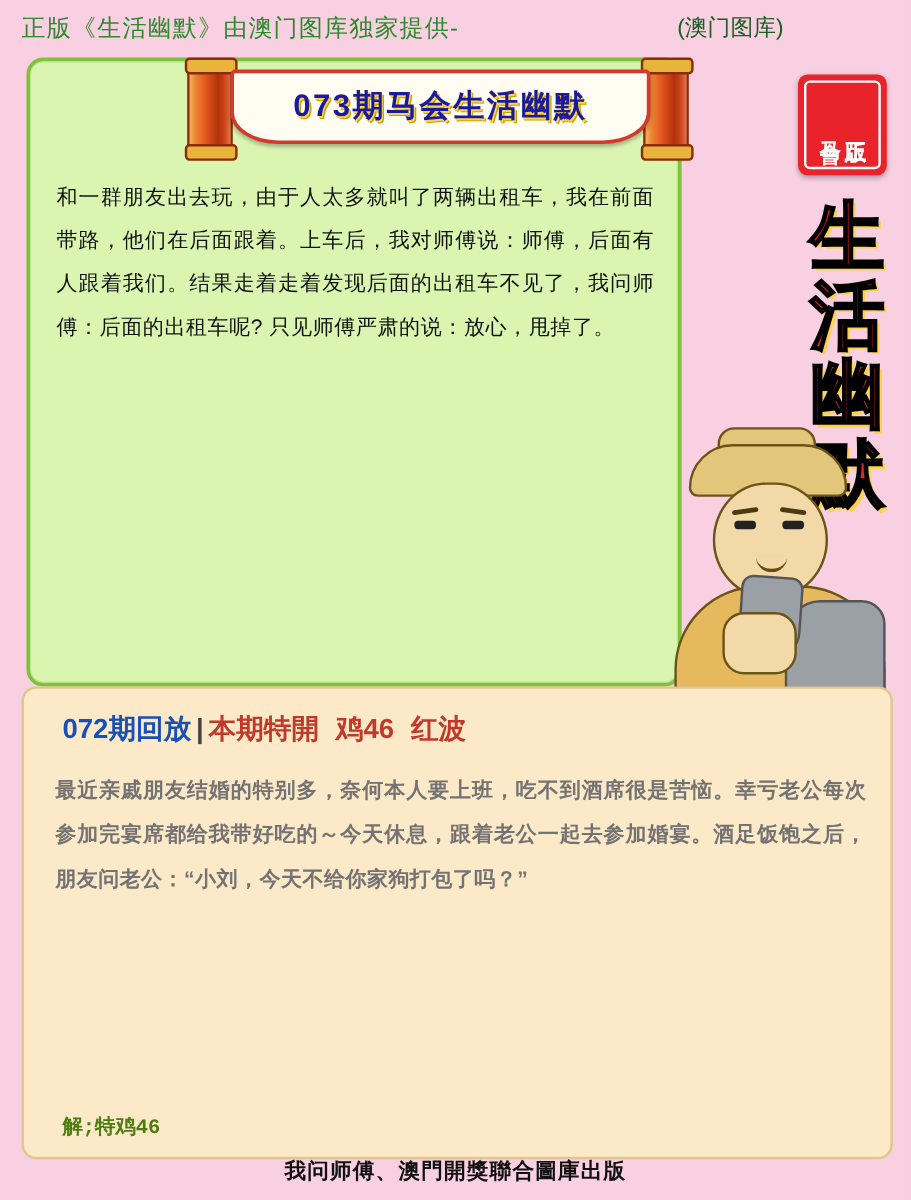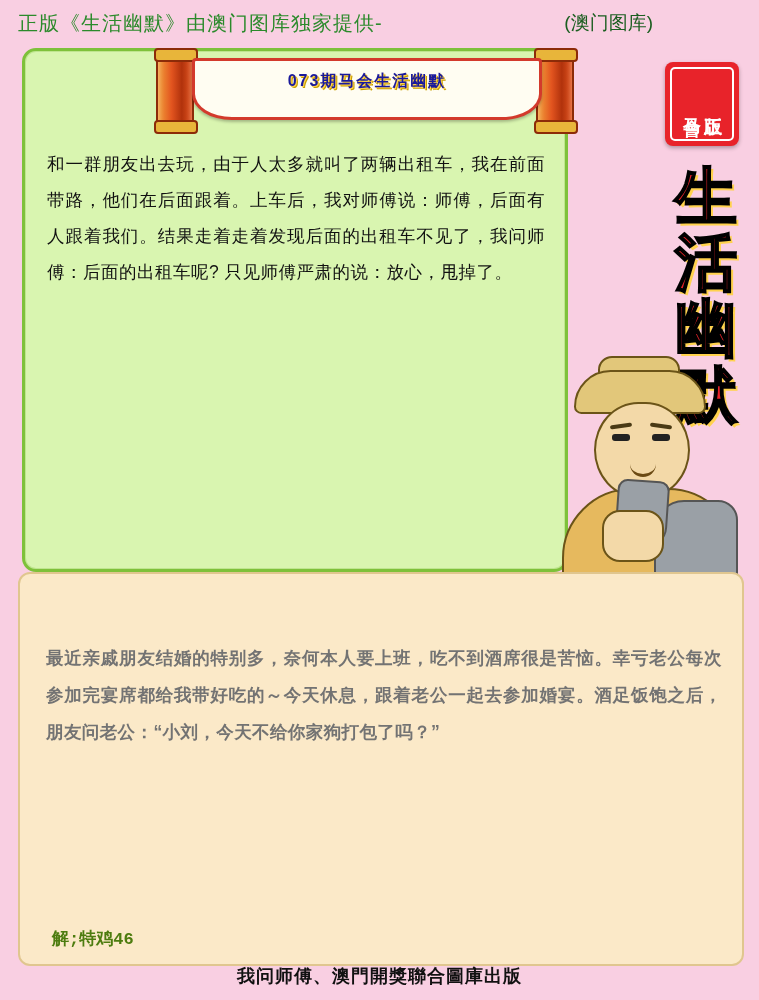--- a/index.html
+++ b/index.html
@@ -42,21 +42,21 @@
   .scroll-body{
     position:absolute;left:42px;top:6px;width:344px;height:56px;
     background:#fffdf2;
     border:3px solid #d33a2c;
     border-radius:4px 4px 40px 40px / 4px 4px 26px 26px;
     box-shadow:0 2px 3px rgba(0,0,0,.25);
   }
   .scroll-title{
     position:absolute;left:0;right:0;top:10px;
     text-align:center;
-    font-size:16px;font-weight:bold;color:#1a1a9c;
+    font-size:26px;font-weight:bold;color:#1a1a9c;
     letter-spacing:2px;
     text-shadow:1px 1px 0 #ffd24d, 2px 2px 0 #c8a000;
     white-space:nowrap;
   }
   .scroll-rod{
     position:absolute;top:0;width:34px;height:74px;
     background:linear-gradient(90deg,#f2a13a 0%,#e2541f 40%,#b1320c 70%,#e2541f 100%);
     border:2px solid #8c2b08;
     border-radius:8px;
     box-shadow:inset 0 0 6px rgba(255,255,255,.4);
@@ -233,19 +233,22 @@
       <div class="m-brow r"></div>
       <div class="m-eye l"></div>
       <div class="m-eye r"></div>
       <div class="m-mouth"></div>
     </div>
     <div class="m-beard"></div>
     <div class="m-hand"></div>
   </div>
 
   <div class="cream-panel">
+    <div class="cream-head">
+      <span class="ch-1">072期回放</span><span class="ch-sep">|</span><span class="ch-2">本期特開</span><span class="ch-3" style="padding-left:14px;">鸡46</span><span class="ch-4">红波</span>
+    </div>
     <div class="cream-body">最近亲戚朋友结婚的特别多，奈何本人要上班，吃不到酒席很是苦恼。幸亏老公每次参加完宴席都给我带好吃的～今天休息，跟着老公一起去参加婚宴。酒足饭饱之后，朋友问老公：“小刘，今天不给你家狗打包了吗？”</div>
     <div class="cream-ans">解;特鸡46</div>
   </div>
 
   <div class="bottom-line">我问师傅、澳門開獎聯合圖庫出版</div>
 
 </div>
 
 </body></html>

